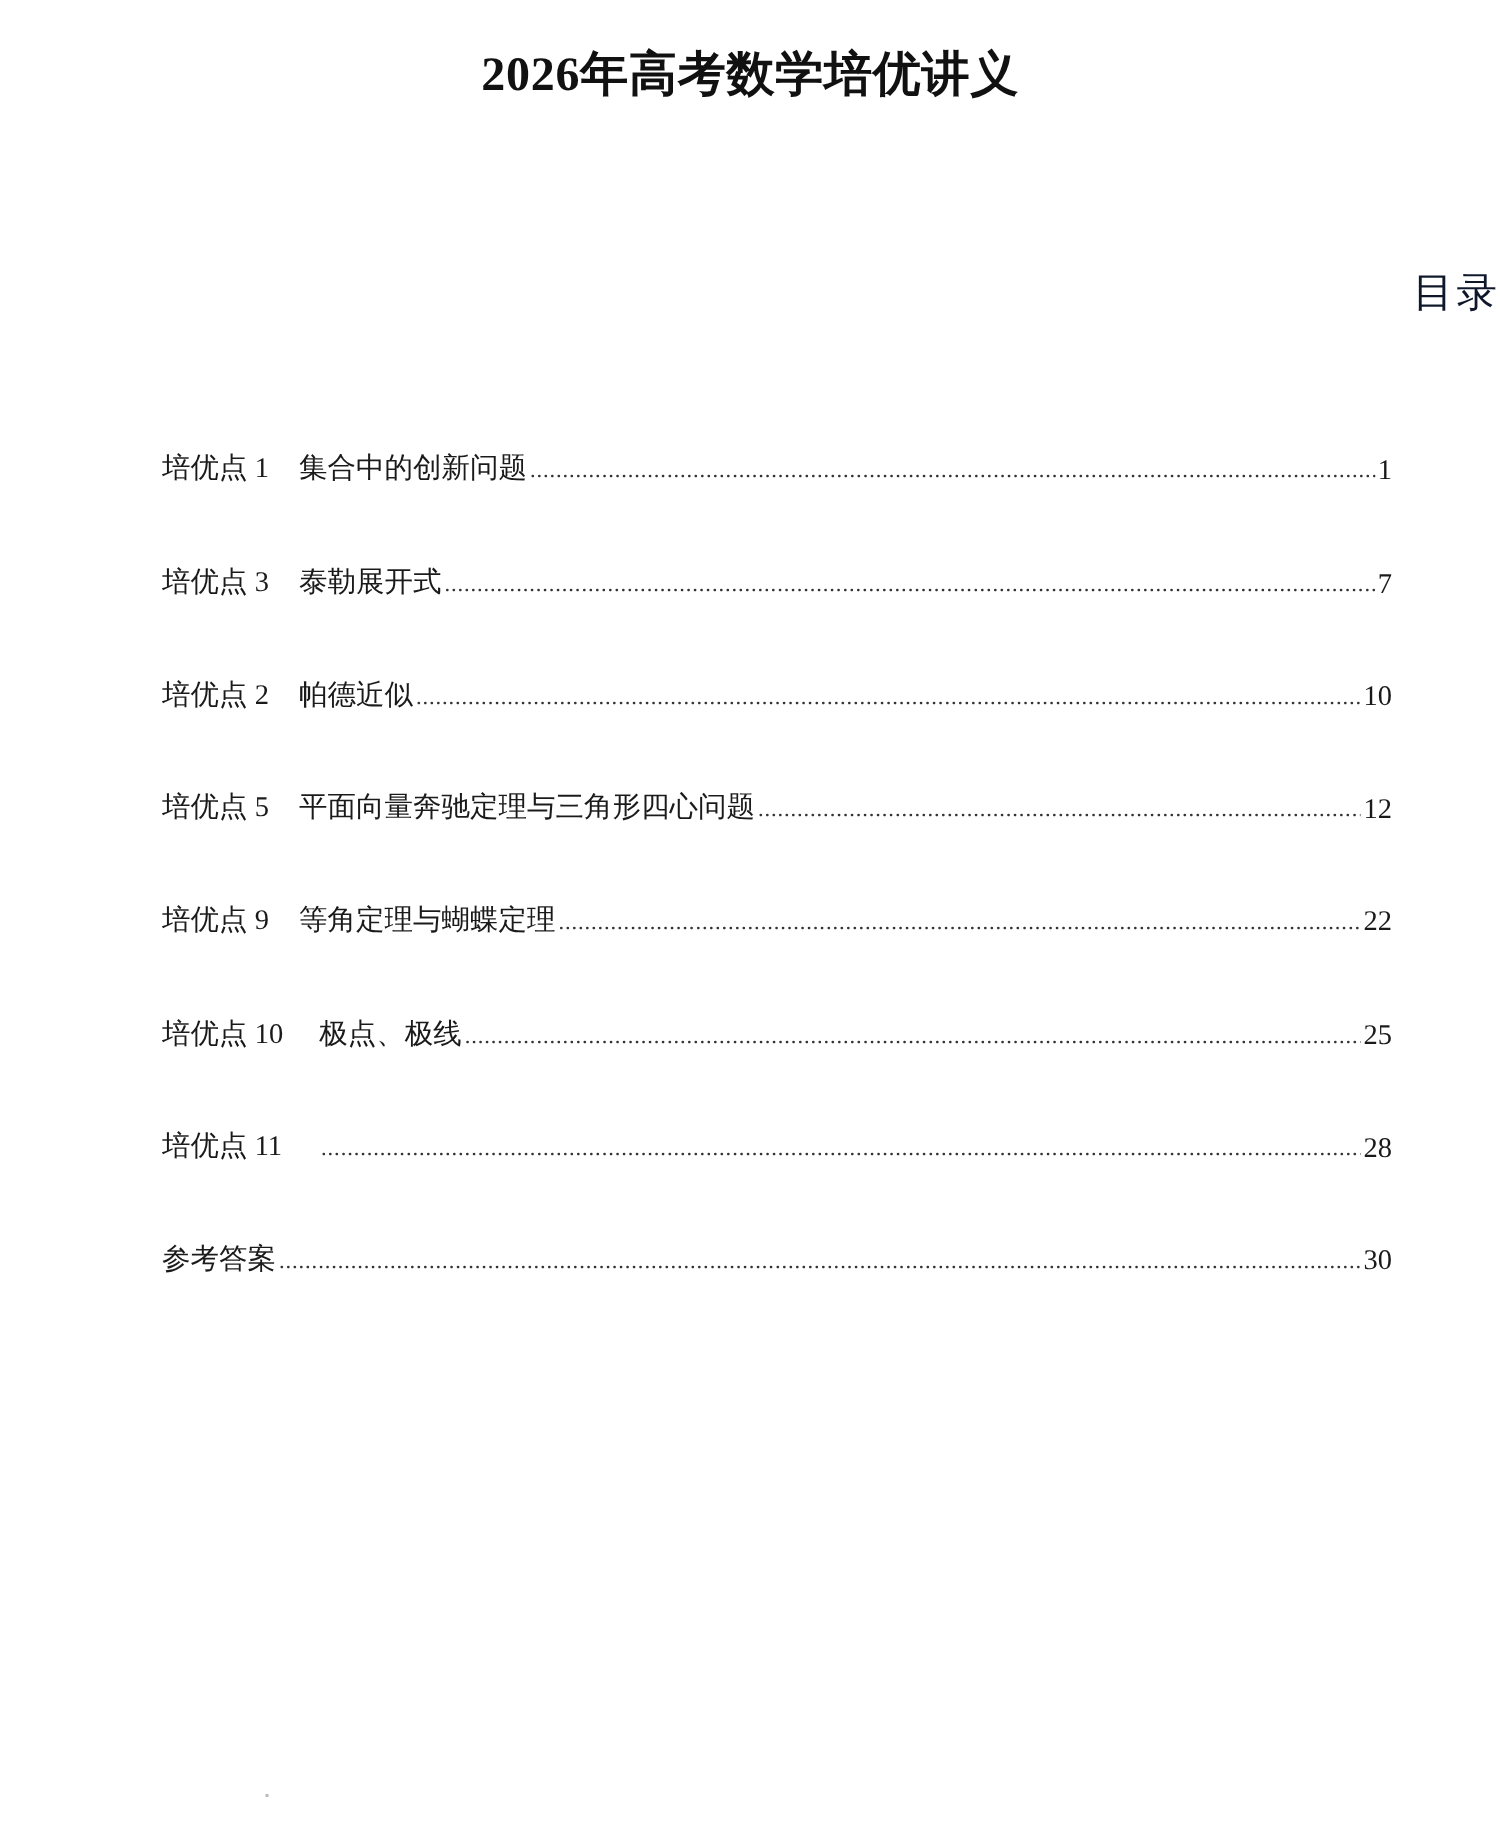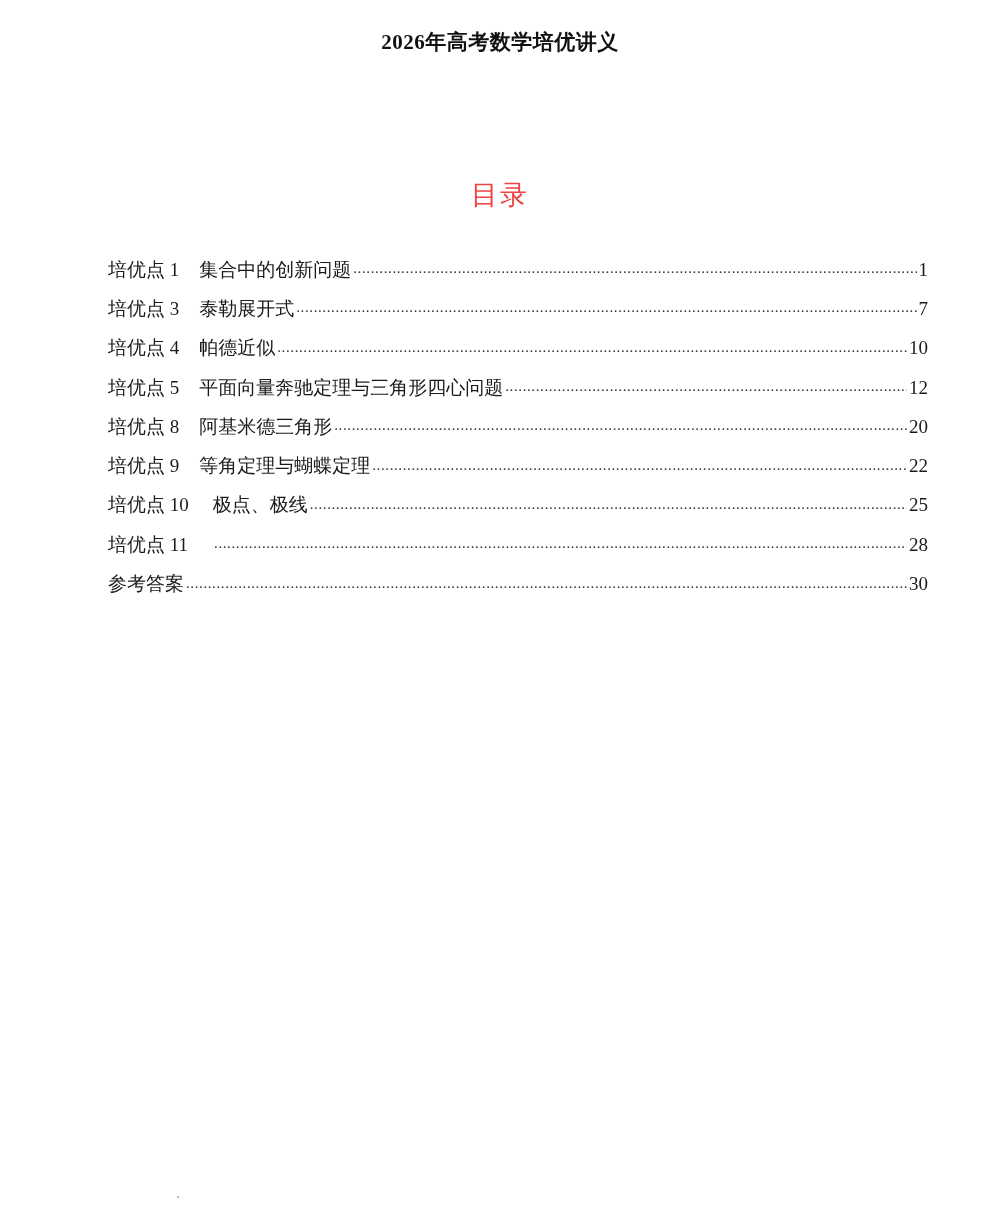--- a/index.html
+++ b/index.html
@@ -14,50 +14,51 @@
       overflow: hidden;
       font-family: "Liberation Serif", "DejaVu Serif", serif;
       color: #1a1a1a;
     }
     .doc-title {
       position: absolute;
       top: 28px;
       left: 0;
       width: 1000px;
       text-align: center;
-      font-size: 21px;
+      font-size: 32px;
       font-weight: bold;
       letter-spacing: 0.5px;
       color: #111;
     }
     .toc-heading {
       position: absolute;
       top: 177px;
       left: 0;
       width: 1000px;
-      text-align: center;
+      text-align: right;
       font-size: 27px;
-      color: #ef4444;
+      color: #0f172a;
       letter-spacing: 2px;
     }
     .toc-list {
       position: absolute;
       top: 250px;
       left: 108px;
       width: 820px;
       margin: 0;
       padding: 0;
       list-style: none;
     }
     .toc-row {
       display: flex;
-      align-items: center;
+      align-items: flex-end;
       height: 39.3px;
       font-size: 19px;
       white-space: nowrap;
+      margin-top: 36px;
     }
     .toc-label {
       flex: 0 0 auto;
     }
     .toc-num-gap {
       display: inline-block;
       width: 20px;
     }
     .toc-num-gap.wide {
       width: 24px;
@@ -110,39 +111,32 @@
     <span class="toc-page">1</span>
   </li>
   <li class="toc-row">
     <span class="toc-label">培优点 3</span>
       <span class="toc-num-gap"></span>
     <span class="toc-title">泰勒展开式</span>
     <span class="toc-leader"></span>
     <span class="toc-page">7</span>
   </li>
   <li class="toc-row">
-    <span class="toc-label">培优点 4</span>
+    <span class="toc-label">培优点 2</span>
       <span class="toc-num-gap"></span>
     <span class="toc-title">帕德近似</span>
     <span class="toc-leader"></span>
     <span class="toc-page">10</span>
   </li>
   <li class="toc-row">
     <span class="toc-label">培优点 5</span>
       <span class="toc-num-gap"></span>
     <span class="toc-title">平面向量奔驰定理与三角形四心问题</span>
     <span class="toc-leader"></span>
     <span class="toc-page">12</span>
-  </li>
-  <li class="toc-row">
-    <span class="toc-label">培优点 8</span>
-      <span class="toc-num-gap"></span>
-    <span class="toc-title">阿基米德三角形</span>
-    <span class="toc-leader"></span>
-    <span class="toc-page">20</span>
   </li>
   <li class="toc-row">
     <span class="toc-label">培优点 9</span>
       <span class="toc-num-gap"></span>
     <span class="toc-title">等角定理与蝴蝶定理</span>
     <span class="toc-leader"></span>
     <span class="toc-page">22</span>
   </li>
   <li class="toc-row">
     <span class="toc-label">培优点 10</span>

